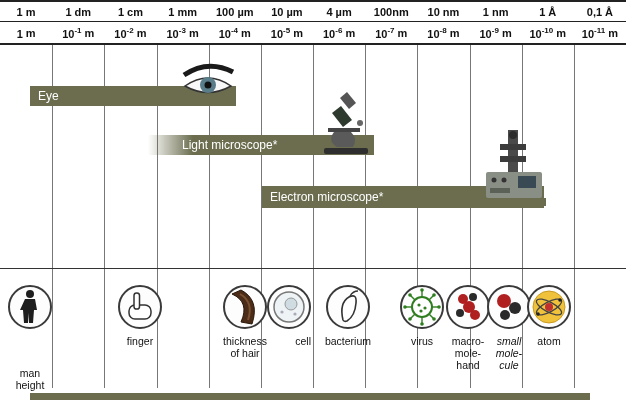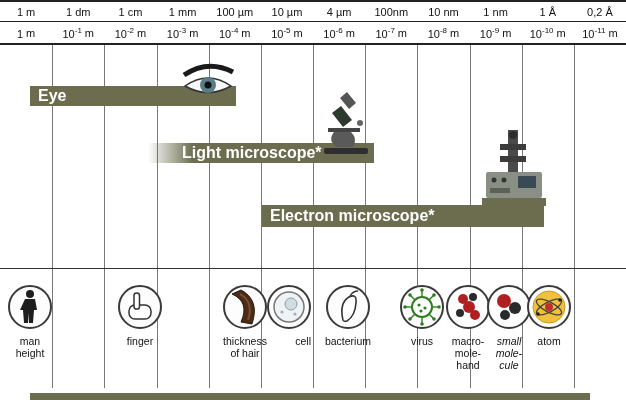--- a/index.html
+++ b/index.html
@@ -3,45 +3,45 @@
 <meta charset="utf-8">
 <style>
   html,body{margin:0;padding:0;background:#fff;}
   .stage{
     position:relative;width:626px;height:400px;background:#fff;overflow:hidden;
     font-family:"Liberation Sans",sans-serif;color:#111;
     border-top:2px solid #222;box-sizing:border-box;
   }
   
   .hrow{position:absolute;left:0;right:0;display:grid;grid-template-columns:repeat(12,1fr);
-        align-items:center;text-align:center;font-size:11px;font-weight:normal;}
+        align-items:center;text-align:center;font-size:11px;font-weight:bold;}
   .hrow.units{top:0;height:19px;border-bottom:1px solid #222;}
   .hrow.powers{top:20px;height:21px;border-bottom:2px solid #222;}
   .hrow sup{font-size:8px;}
   .pcell .u{margin-left:3px;}
   
   .gridline{position:absolute;top:43px;bottom:12px;width:1px;background:#777;}
   .separator{position:absolute;top:266px;left:0;right:0;height:1px;background:#333;}
   
-  .bar{position:absolute;height:20px;background:#6b6d4e;color:#fff;font-weight:bold;
-       font-size:16px;display:flex;align-items:center;padding-left:8px;box-sizing:border-box;}
+  .bar{position:absolute;height:20px;background:#6b6d4e;color:#fff;font-weight:normal;
+       font-size:12px;display:flex;align-items:center;padding-left:8px;box-sizing:border-box;}
   #bar-eye{top:84px;left:30px;width:206px;}
-  #bar-light{top:141px;left:148px;width:226px;padding-left:34px;
+  #bar-light{top:133px;left:148px;width:226px;padding-left:34px;
              background:linear-gradient(to right,rgba(107,109,78,0),#6b6d4e 45px);}
-  #bar-electron{top:203px;left:262px;width:282px;height:22px;}
+  #bar-electron{top:184px;left:262px;width:282px;height:22px;}
   .inst-icon{position:absolute;}
   #eye-icon{left:180px;top:60px;}
   #light-microscope-icon{left:316px;top:88px;}
   #electron-microscope-icon{left:478px;top:126px;}
   
   .obj{position:absolute;top:283px;width:60px;display:flex;flex-direction:column;align-items:center;}
   .obj .ring{width:44px;height:44px;border-radius:50%;background:#fdfdfd;border:2px solid #3a3a3a;
              display:flex;align-items:center;justify-content:center;box-sizing:border-box;}
   .obj .lbl{margin-top:6px;font-size:10.5px;text-align:center;white-space:pre-line;line-height:1.15;}
-  #obj-man{left:0px;}    #obj-hand{left:55px;}  #obj-finger{left:110px;}
+  #obj-man{left:0px;gap:32px;}    #obj-hand{left:55px;}  #obj-finger{left:110px;}
   #obj-hair{left:215px;} #obj-cell{left:251px;align-items:flex-end;} #obj-bacterium{left:290px;margin-left:28px;}
   #obj-virus{left:392px;}#obj-macro{left:438px;}#obj-small{left:479px;font-style:italic;} #obj-atom{left:519px;}
   .bottom-bar{position:absolute;left:30px;width:560px;top:391px;height:9px;background:#6b6d4e;}
 </style>
 </head>
 <body>
 
 <div class="stage">
 
   <div class="hrow units">
@@ -49,21 +49,21 @@
     <div>1 dm</div>
     <div>1 cm</div>
     <div>1 mm</div>
     <div>100 µm</div>
     <div>10 µm</div>
     <div>4 µm</div>
     <div>100nm</div>
     <div>10 nm</div>
     <div>1 nm</div>
     <div>1 Å</div>
-    <div>0,2 Å</div>
+    <div>0,1 Å</div>
   </div>
 
   <div class="hrow powers">
     <div class="pcell"><span>1</span><sup></sup><span class="u">m</span></div>
     <div class="pcell"><span>10</span><sup>-1</sup><span class="u">m</span></div>
     <div class="pcell"><span>10</span><sup>-2</sup><span class="u">m</span></div>
     <div class="pcell"><span>10</span><sup>-3</sup><span class="u">m</span></div>
     <div class="pcell"><span>10</span><sup>-4</sup><span class="u">m</span></div>
     <div class="pcell"><span>10</span><sup>-5</sup><span class="u">m</span></div>
     <div class="pcell"><span>10</span><sup>-6</sup><span class="u">m</span></div>

